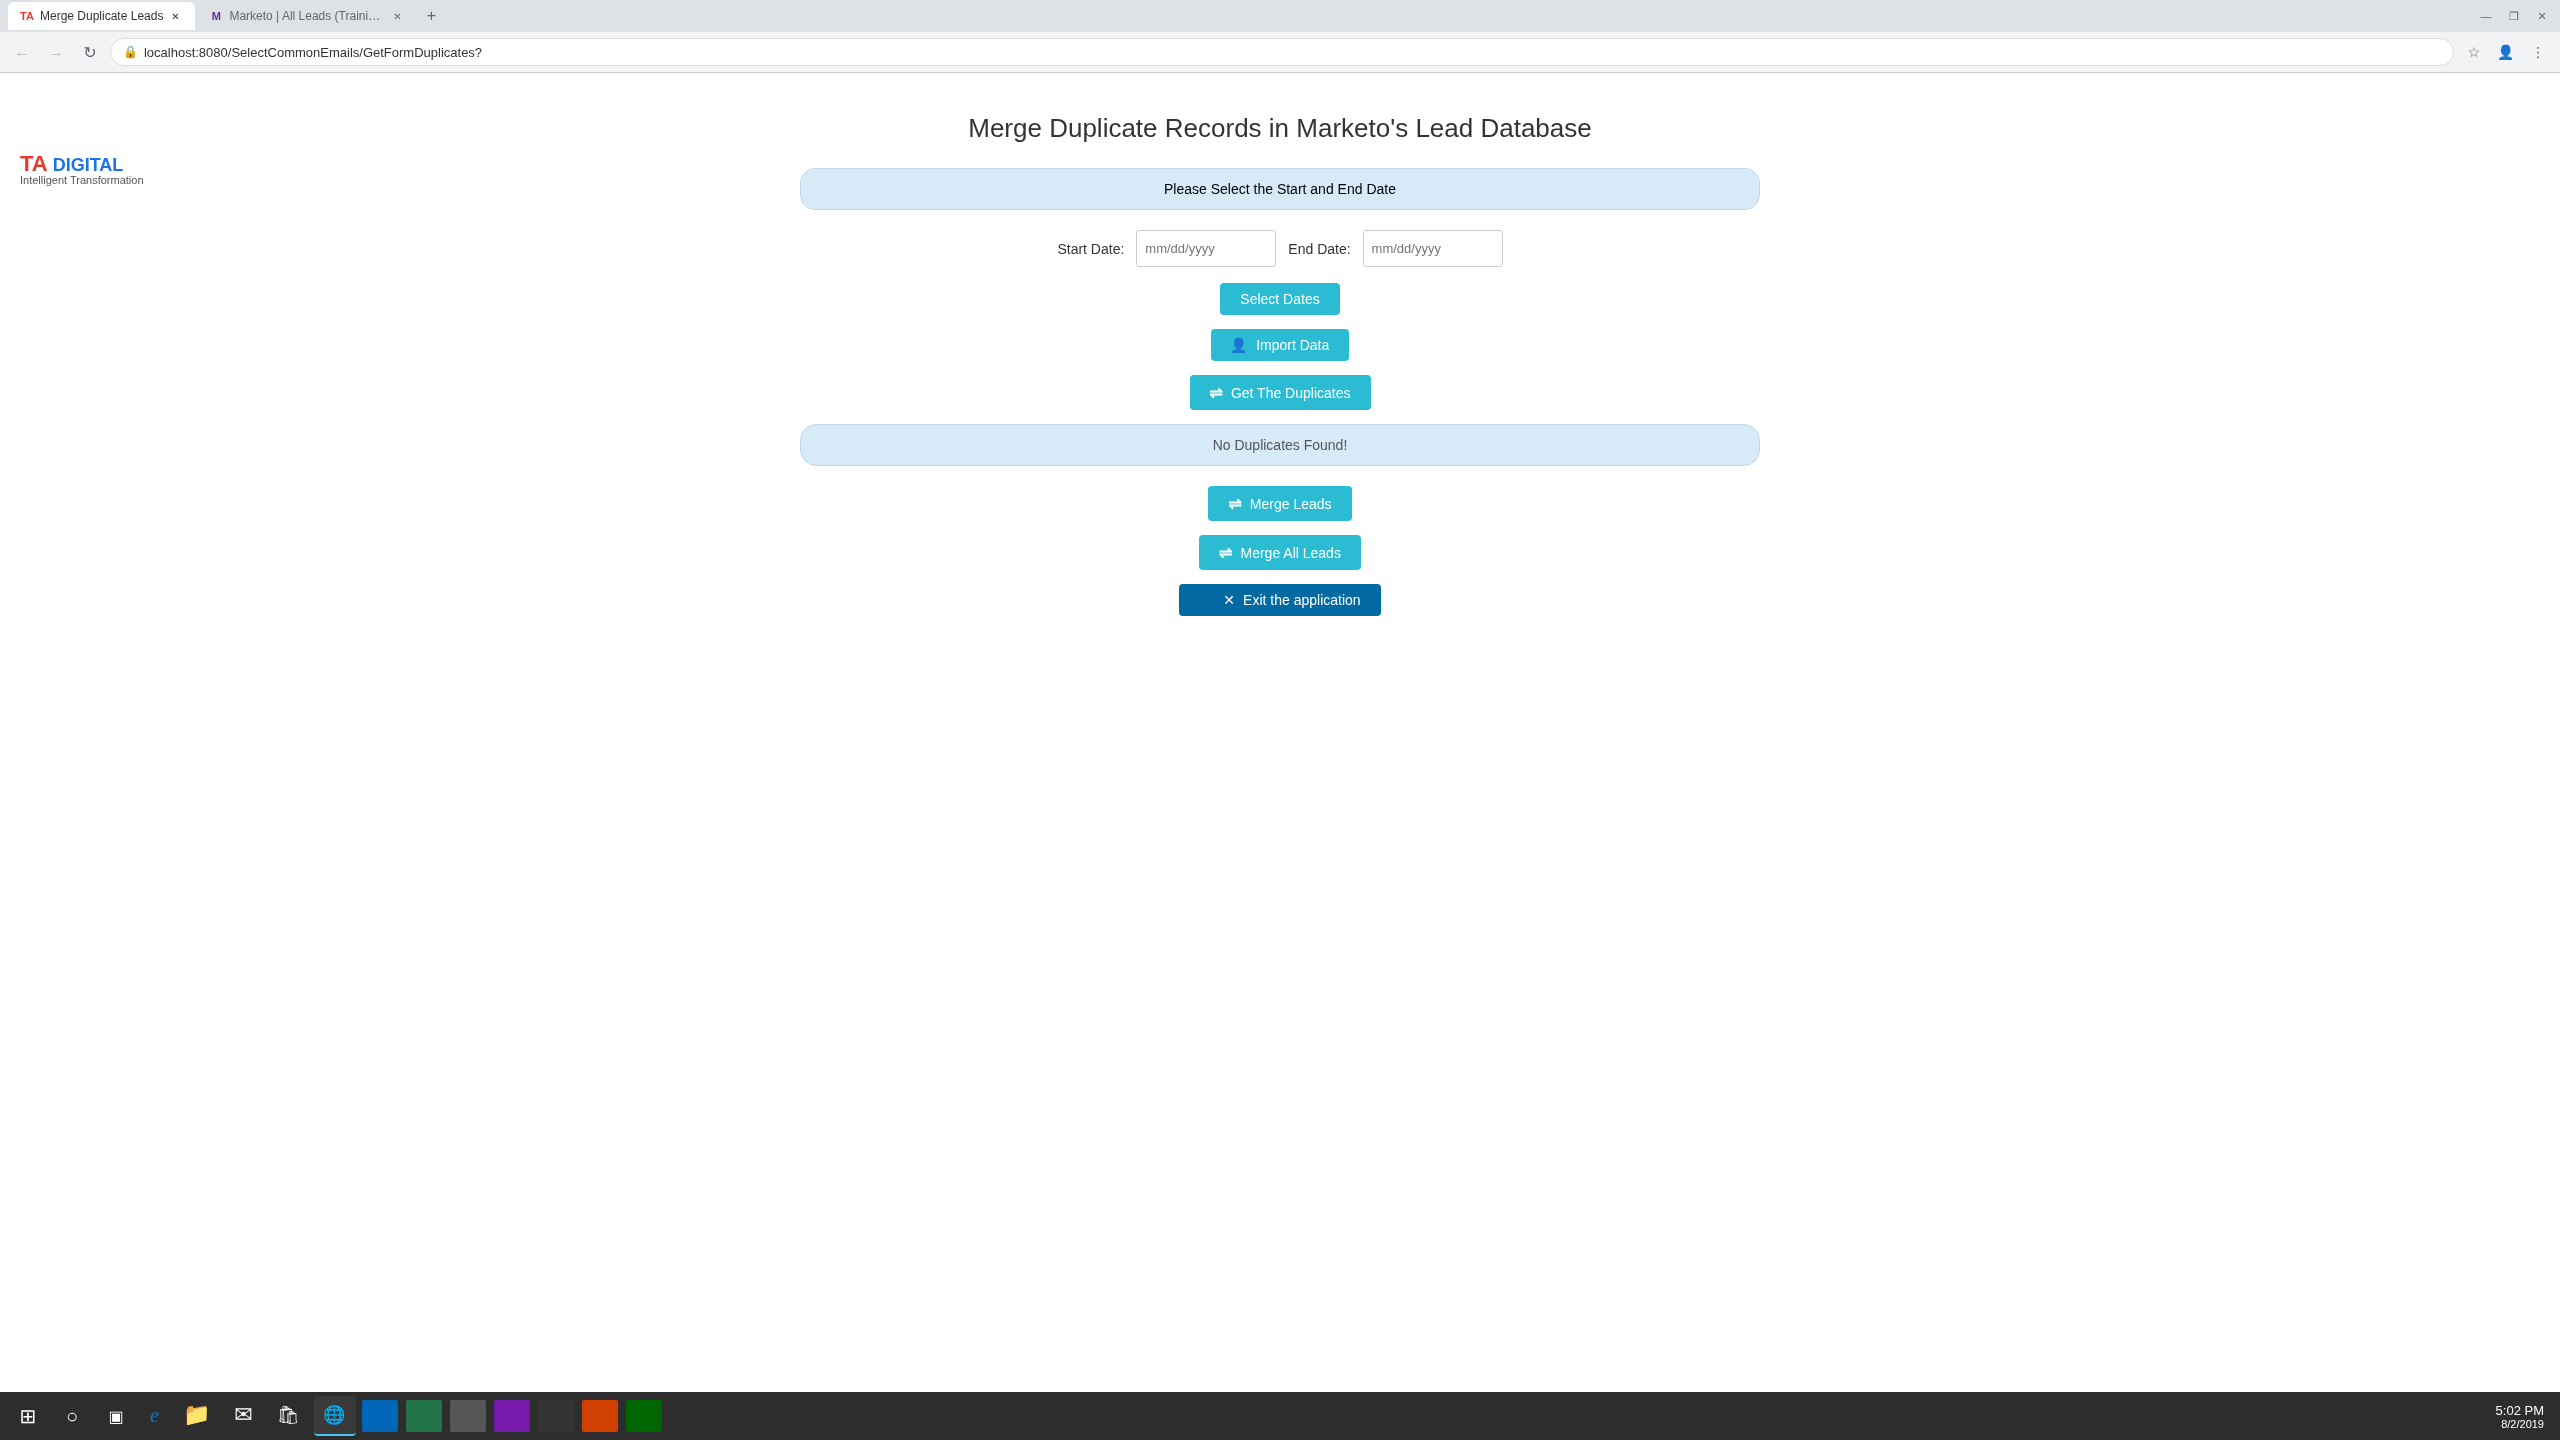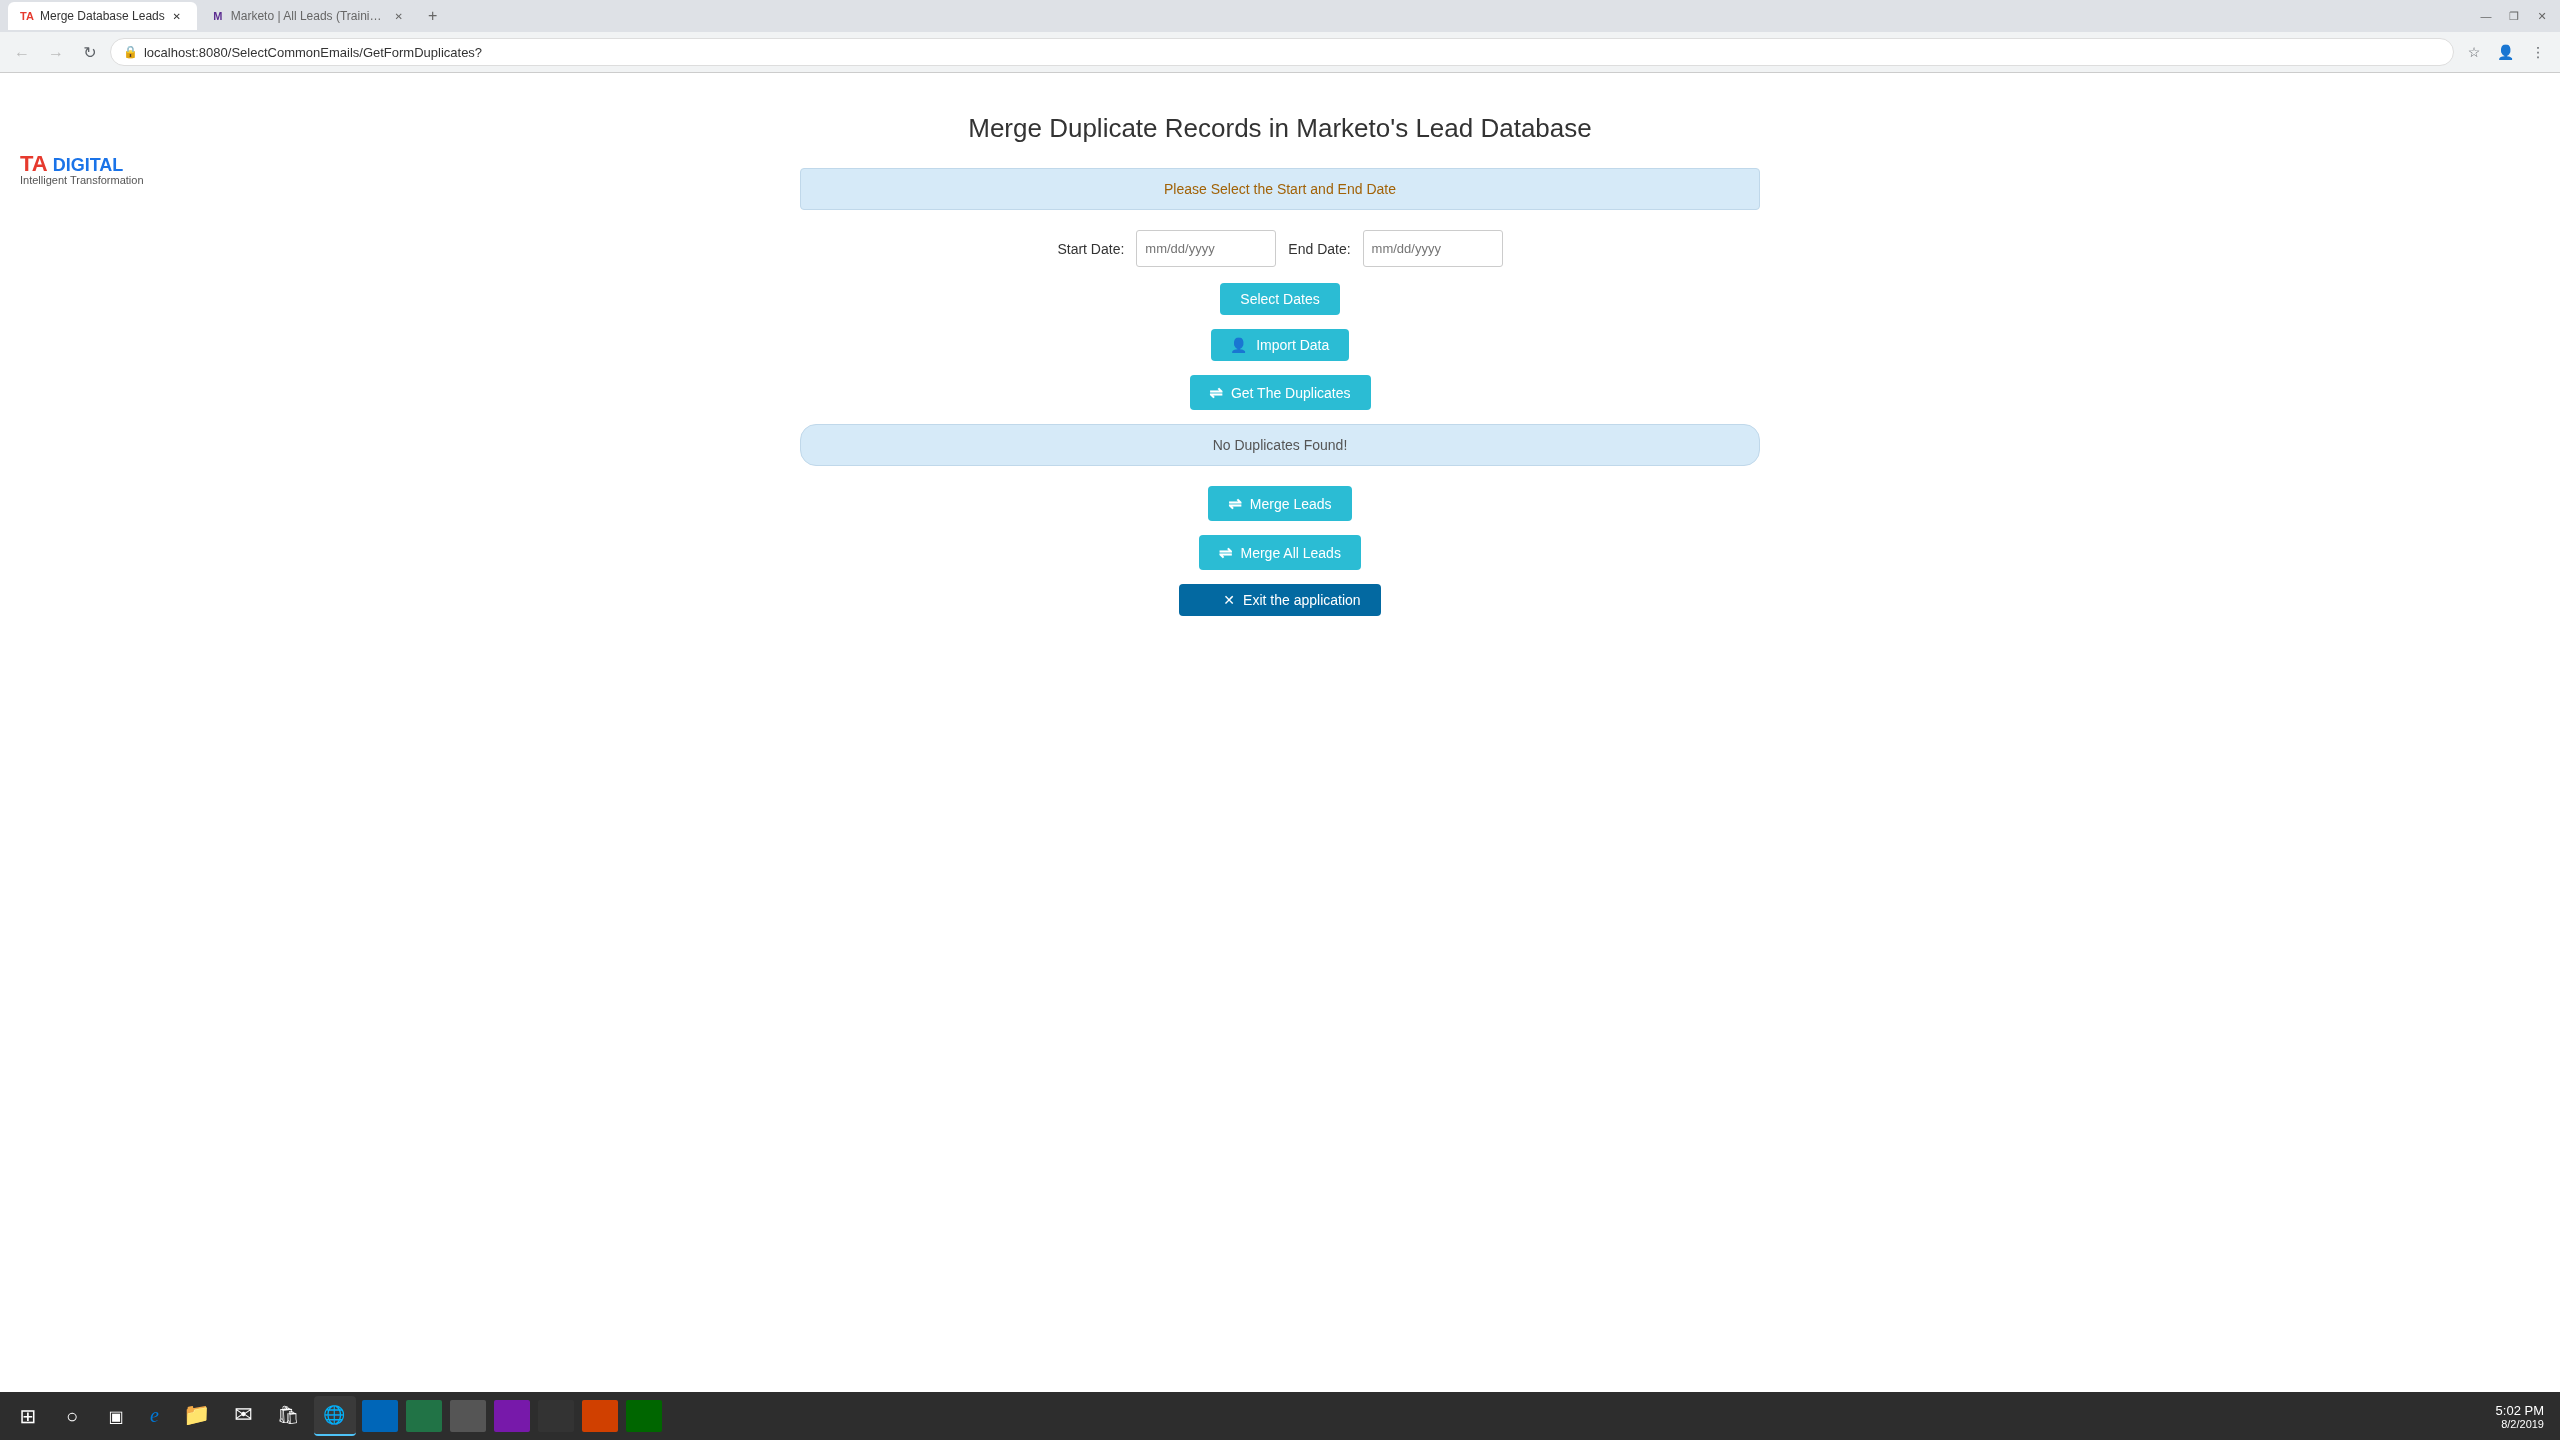--- a/index.html
+++ b/index.html
@@ -166,24 +166,24 @@
     .logo-ta .digital { color: #1a73e8; font-size: 18px; }
     .logo-sub {
       font-size: 11px;
       color: #555;
     }
 
     
     .info-banner {
       background: #d6eaf8;
       border: 1px solid #c0d8ea;
-      border-radius: 4px;
+      border-radius: 15px;
       padding: 12px;
       text-align: center;
-      color: #a16207;
+      color: #000000;
       font-size: 14px;
       margin-bottom: 20px;
     }
 
     .date-row {
       display: flex;
       align-items: center;
       justify-content: center;
       gap: 12px;
       margin-bottom: 16px;
@@ -282,21 +282,21 @@
     .icon-x::before { content: "✕"; font-size: 14px; }
   </style>
 </head>
 <body>
 
 <div class="browser-chrome">
   <div class="title-bar">
 
     <div class="tab active">
       <div class="tab-favicon" style="color:#e63a2e; font-weight:bold; font-size:11px;">TA</div>
-      <span class="tab-label">Merge Database Leads</span>
+      <span class="tab-label">Merge Duplicate Leads</span>
       <div class="tab-close">✕</div>
     </div>
 
     <div class="tab inactive">
       <div class="tab-favicon" style="color:#5c2d91; font-weight:bold; font-size:11px;">M</div>
       <span class="tab-label">Marketo | All Leads (Training) • ...</span>
       <div class="tab-close">✕</div>
     </div>
     <div class="new-tab-btn">+</div>
     <div class="window-controls">

